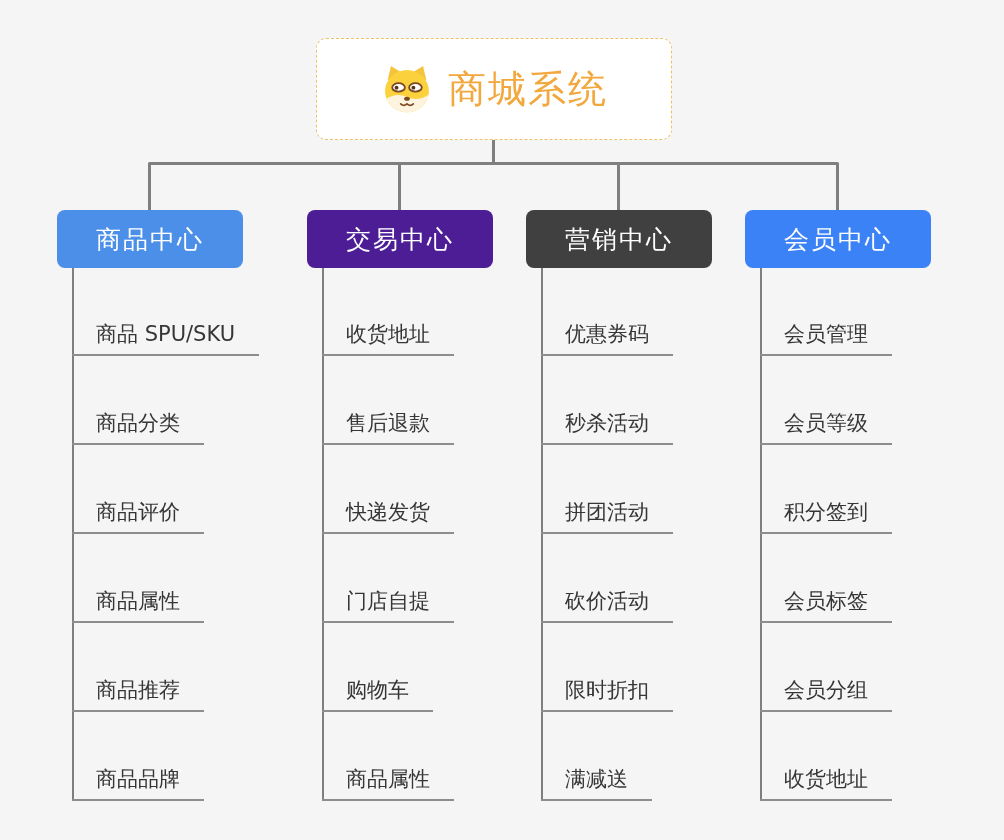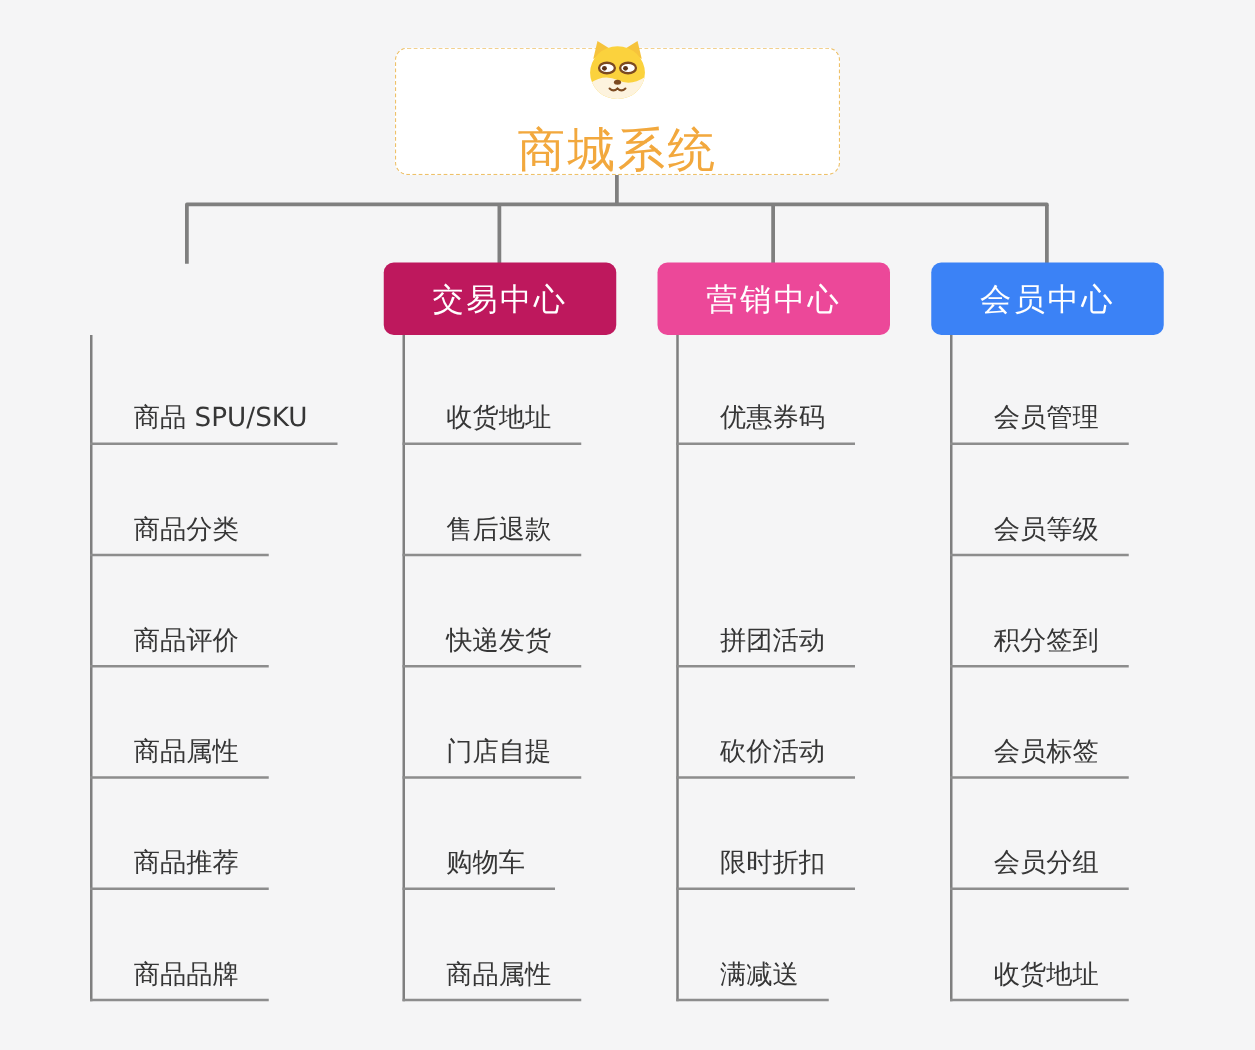--- a/index.html
+++ b/index.html
@@ -9,21 +9,21 @@
     font-family:"DejaVu Sans","Liberation Sans",sans-serif;
     position:relative;overflow:hidden;
   }
   .canvas{position:absolute;inset:0;}
 
   
   .root-node{
     position:absolute;left:316px;top:38px;width:356px;height:102px;
     background:#ffffff;border:1px dashed #eec169;border-radius:10px;
     display:flex;align-items:center;justify-content:center;gap:14px;
-    box-sizing:border-box;cursor:default;flex-direction:column;
+    box-sizing:border-box;cursor:default;
   }
   .root-title{font-size:38px;font-weight:500;color:#f2a83d;letter-spacing:2px;}
   .dog{width:54px;height:49px;display:inline-flex;}
 
   
   .conn{position:absolute;background:#7f7f7f;}
   .root-drop{left:492px;top:140px;width:3px;height:24px;}
   .hbar{left:148px;top:162px;width:691px;height:3px;border-radius:2px;}
   .drop{top:164px;width:3px;height:47px;}
   .d0{left:148px}.d1{left:398px}.d2{left:617px}.d3{left:836px}
@@ -34,21 +34,21 @@
   .cat{
     position:absolute;top:210px;left:0;width:186px;height:58px;
     border-radius:8px;color:#ffffff;font-size:25px;letter-spacing:2px;
     display:flex;align-items:center;justify-content:center;
     box-sizing:border-box;cursor:pointer;
   }
   .trunk{position:absolute;left:15px;top:268px;width:2px;height:533px;background:#7f7f7f;}
   .leaf{
     position:absolute;left:15px;
     font-size:21px;line-height:28px;color:#363636;
-    padding:0 24px 6px 35px;
+    padding:0 24px 6px 24px;
     border-bottom:2px solid #8d8d8d;
     white-space:nowrap;cursor:pointer;
   }
   .r0{top:320px}.r1{top:409px}.r2{top:498px}.r3{top:587px}.r4{top:676px}.r5{top:765px}
 </style>
 </head>
 <body>
 
 <div class="canvas">
 
@@ -76,44 +76,46 @@
   </div>
 
   <div class="conn root-drop"></div>
   <div class="conn hbar"></div>
   <div class="conn drop d0"></div>
   <div class="conn drop d1"></div>
   <div class="conn drop d2"></div>
   <div class="conn drop d3"></div>
 
   <div class="col c0">
+    <div class="cat" style="background: rgb(75, 143, 232);">商品中心</div>
     <div class="trunk"></div>
     <span class="leaf r0">商品 SPU/SKU</span>
     <span class="leaf r1">商品分类</span>
     <span class="leaf r3">商品属性</span>
     <span class="leaf r2">商品评价</span>
     <span class="leaf r4">商品推荐</span>
     <span class="leaf r5">商品品牌</span>
   </div>
 
   <div class="col c1">
-    <div class="cat" style="background: #be185d;">交易中心</div>
+    <div class="cat" style="background: #4c1d95;">交易中心</div>
     <div class="trunk"></div>
     <span class="leaf r0">收货地址</span>
     <span class="leaf r1">售后退款</span>
     <span class="leaf r2">快递发货</span>
     <span class="leaf r3">门店自提</span>
     <span class="leaf r4">购物车</span>
     <span class="leaf r5">商品属性</span>
   </div>
 
   <div class="col c2">
-    <div class="cat" style="background: #ec4899;">营销中心</div>
+    <div class="cat" style="background: #404040;">营销中心</div>
     <div class="trunk"></div>
     <span class="leaf r0">优惠券码</span>
+    <span class="leaf r1">秒杀活动</span>
     <span class="leaf r2">拼团活动</span>
     <span class="leaf r3">砍价活动</span>
     <span class="leaf r4">限时折扣</span>
     <span class="leaf r5">满减送</span>
   </div>
 
   <div class="col c3">
     <div class="cat" style="background: #3b82f6;">会员中心</div>
     <div class="trunk"></div>
     <span class="leaf r0">会员管理</span>

